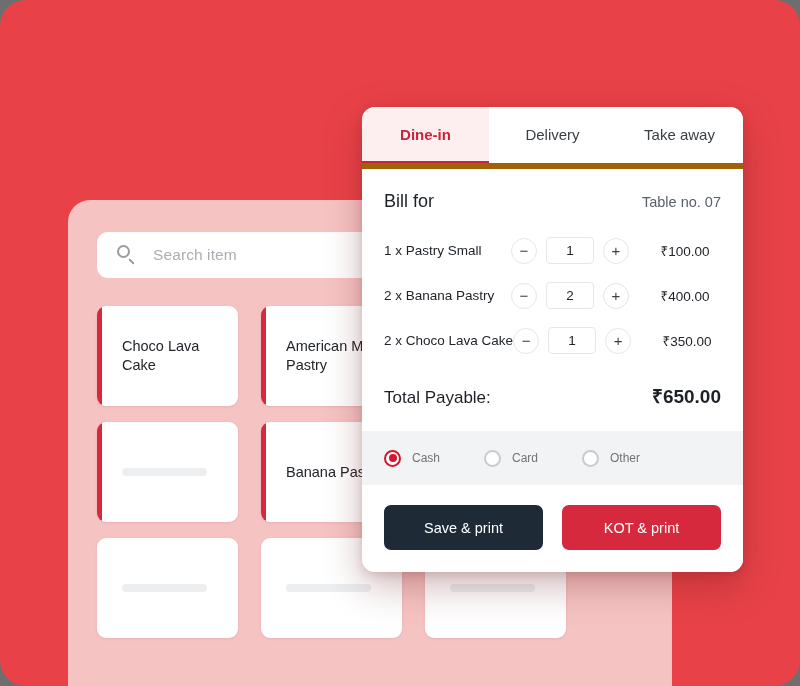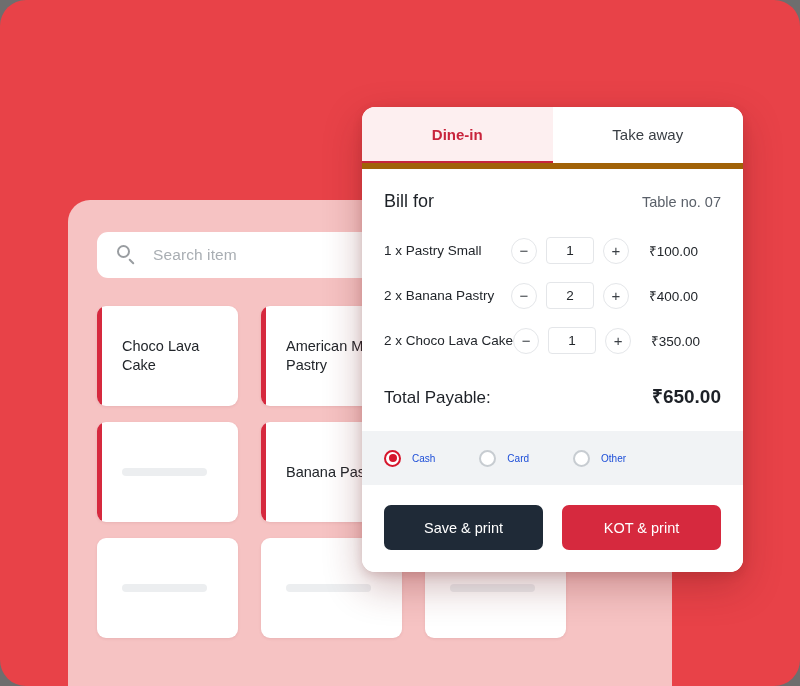--- a/index.html
+++ b/index.html
@@ -227,21 +227,21 @@
     align-items: center;
     justify-content: center;
     font-size: 13.5px;
     color: #22262b;
     box-sizing: border-box;
     background: #fff;
   }
   .item-price {
     flex: 0 0 auto;
     width: 72px;
-    text-align: left;
+    text-align: center;
     font-size: 13.5px;
     color: #22262b;
   }
 
   
   #total-row {
     display: flex;
     align-items: baseline;
     justify-content: space-between;
     padding: 20px 22px 22px 22px;
@@ -288,22 +288,22 @@
   .pay-opt.selected .radio::after {
     content: "";
     position: absolute;
     left: 50%; top: 50%;
     width: 8px; height: 8px;
     margin: -4px 0 0 -4px;
     border-radius: 50%;
     background: #d6162c;
   }
   .pay-label {
-    font-size: 10px;
-    color: #1d4ed8;
+    font-size: 12px;
+    color: #737373;
   }
 
   
   #actions {
     display: flex;
     gap: 19px;
     padding: 20px 22px 22px 22px;
     background: #fff;
   }
   .action-btn {
@@ -361,20 +361,21 @@
         <div class="menu-card no-accent">
           <div class="ph-bar"></div>
         </div>
       </div>
   </div>
 
   <div id="bill-card">
 
     <div id="tab-row">
         <div class="tab active">Dine-in</div>
+        <div class="tab">Delivery</div>
         <div class="tab">Take away</div>
       </div>
 
     <div id="bill-head">
       <span id="bill-for">Bill for</span>
       <span id="table-no">Table no. 07</span>
     </div>
 
     <div id="items">
         <div class="item-row">

